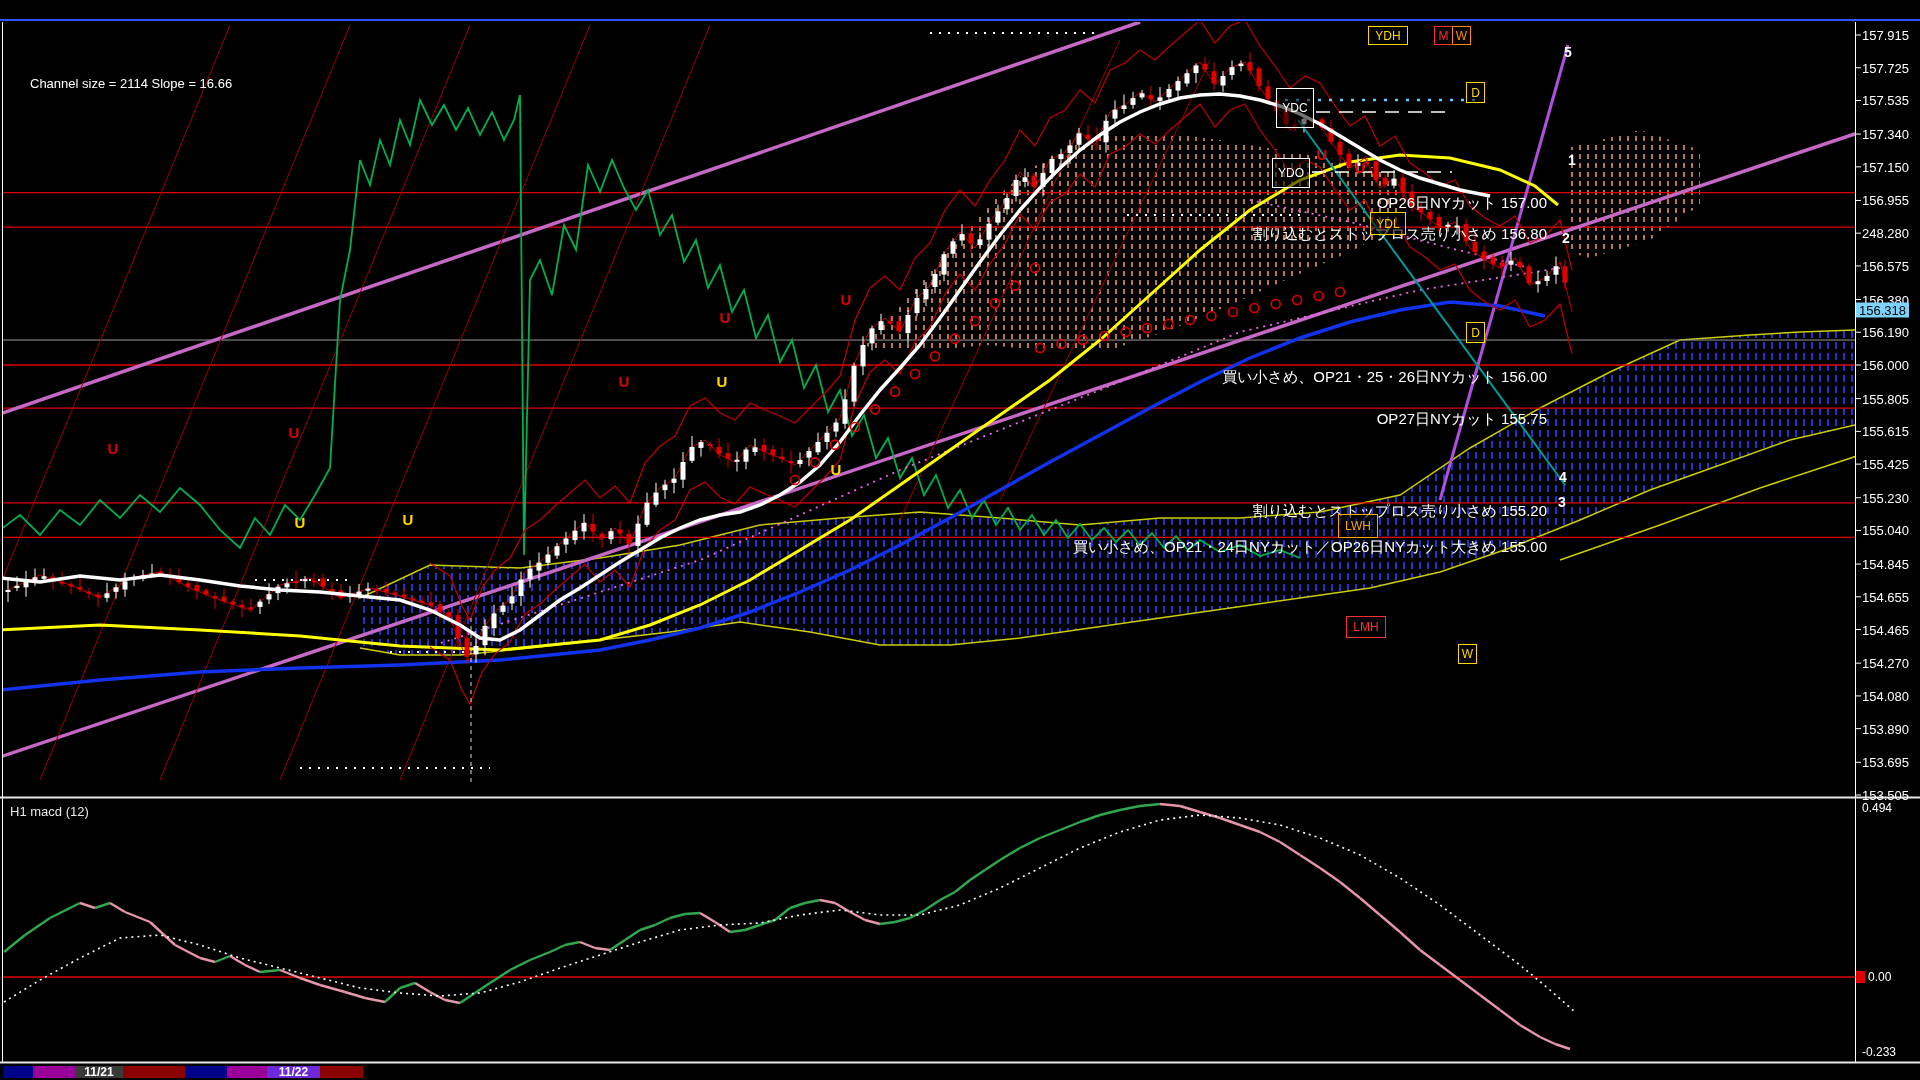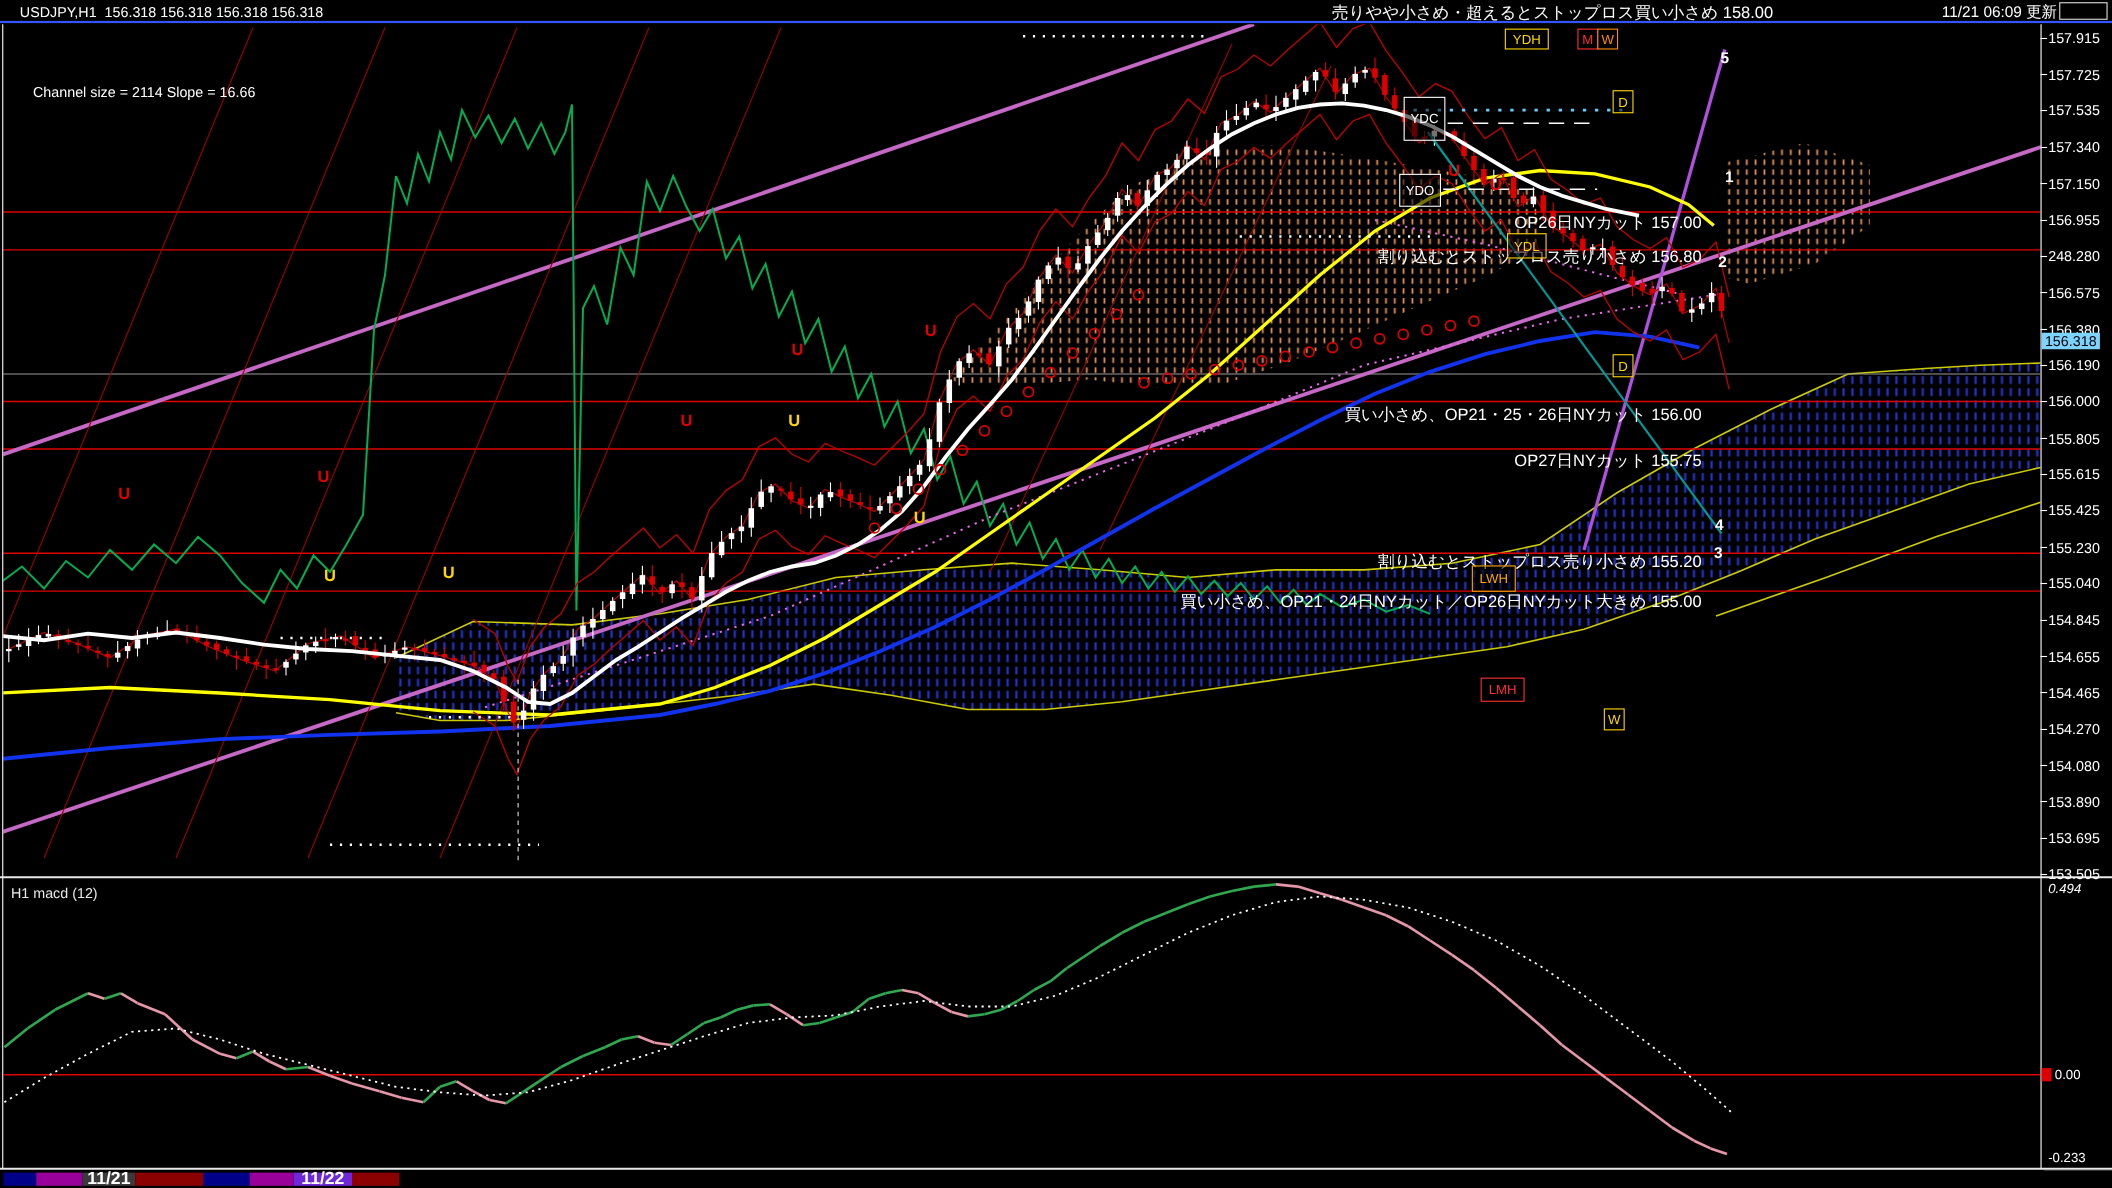--- a/index.html
+++ b/index.html
@@ -19,21 +19,21 @@
   .jp{position:absolute;font-size:15px;color:#fff;white-space:nowrap;transform:translate(-100%,-50%);}
   .tag{position:absolute;font-size:12px;line-height:1;display:flex;align-items:center;justify-content:center;background:rgba(0,0,0,.55);}
   .wnum{position:absolute;font-size:14px;color:#fff;font-weight:bold;transform:translate(-50%,-50%);}
   #macd-label{left:10px;top:804px;font-size:13px;color:#e8e8e8;}
   .mval{position:absolute;left:1862px;font-size:12px;color:#fff;transform:translateY(-50%);}
   #macd-extra{left:1858px;top:1064px;width:58px;height:13px;border:1px solid #ddd;font-size:12px;color:#fff;padding-left:2px;}
   #macd-btn{left:902px;top:1065px;width:66px;height:15px;background:#7e7e7e;color:#00dd00;
             font-size:12px;text-align:center;line-height:15px;}
   #timeline{left:0;top:1064px;width:1920px;height:16px;background:#000;}
   .tseg{position:absolute;top:2px;height:12px;}
-  .tlbl{position:absolute;top:0;width:100%;text-align:center;font-size:16px;font-weight:bold;color:#fff;line-height:12px;}
+  .tlbl{position:absolute;top:0;width:100%;text-align:center;font-size:12px;font-weight:bold;color:#fff;line-height:12px;}
 </style>
 </head>
 <body>
 
 <div id="app">
   <svg id="chart-svg" class="abs" width="1920" height="1080" style="left:0;top:0">
       <defs>
         <clipPath id="mainClip">
           <rect x="3" y="22" width="1852" height="774"></rect>
         </clipPath>
@@ -625,26 +625,20 @@
         <line x1="1460" y1="980" x2="1480" y2="995" stroke="#e596a8" stroke-width="2.4"></line>
         <line x1="1480" y1="995" x2="1500" y2="1010" stroke="#e596a8" stroke-width="2.4"></line>
         <line x1="1500" y1="1010" x2="1520" y2="1025" stroke="#e596a8" stroke-width="2.4"></line>
         <line x1="1520" y1="1025" x2="1540" y2="1037" stroke="#e596a8" stroke-width="2.4"></line>
         <line x1="1540" y1="1037" x2="1555" y2="1044" stroke="#e596a8" stroke-width="2.4"></line>
         <line x1="1555" y1="1044" x2="1570" y2="1049" stroke="#e596a8" stroke-width="2.4"></line>
         <polyline points="4,1002 40,980 80,958 120,938 160,935 200,945 240,958 280,968 320,978 360,988 400,993 440,996 480,993 520,982 560,968 600,955 640,942 680,930 720,925 760,923 800,915 840,910 880,915 920,915 960,905 1000,888 1040,868 1080,848 1120,832 1160,820 1200,815 1240,818 1280,825 1320,838 1360,855 1400,878 1440,905 1480,935 1520,965 1550,990 1575,1012" fill="none" stroke="#ffffff" stroke-width="1.6" stroke-dasharray="2,4"></polyline>
       </g>
     </svg>
 
-  <div id="topbar" class="abs">
-    <div id="symbol-info" class="abs">USDJPY,H1  156.318 156.318 156.318 156.318</div>
-    <div id="top-annotation" class="abs">売りやや小さめ・超えるとストップロス買い小さめ 158.00</div>
-    <div id="updated" class="abs">11/21 06:09 更新</div>
-    <div id="corner-box" class="abs"></div>
-  </div>
   <div id="blue-rule" class="abs"></div>
 
   <div id="channel-info" class="abs">Channel size = 2114 Slope = 16.66</div>
 
   <div id="axis-labels">
       <div class="axlbl" style="top: 35px;">157.915</div>
       <div class="axlbl" style="top: 67.7438px;">157.725</div>
       <div class="axlbl" style="top: 100.488px;">157.535</div>
       <div class="axlbl" style="top: 134.093px;">157.340</div>
       <div class="axlbl" style="top: 166.837px;">157.150</div>
@@ -692,21 +686,21 @@
     </div>
   <div id="nums">
       <div class="wnum" style="left: 1568px; top: 52px;">5</div>
       <div class="wnum" style="left: 1572px; top: 160px;">1</div>
       <div class="wnum" style="left: 1566px; top: 238px;">2</div>
       <div class="wnum" style="left: 1563px; top: 477px;">4</div>
       <div class="wnum" style="left: 1562px; top: 502px;">3</div>
     </div>
 
   <div id="macd-label" class="abs">H1  macd (12)</div>
-  <div id="macd-max" class="mval" style="top: 808px; font-style: italic;">0.494</div>
+  <div id="macd-max" class="mval" style="top: 808px;">0.494</div>
   <div id="macd-zero" class="mval" style="top: 977px; left: 1868px;">0.00</div>
   <div id="macd-min" class="mval" style="top: 1052px;">-0.233</div>
   <div id="macd-extra" class="abs">50000</div>
   <div id="macd-btn" class="abs">macd ON</div>
 
   <div id="timeline" class="abs">
       <div class="tseg" style="left: 3px; width: 30px; background: rgb(0, 0, 136);"></div>
       <div class="tseg" style="left: 33px; width: 42px; background: rgb(153, 0, 153);"></div>
       <div class="tseg" style="left: 75px; width: 48px; background: rgb(58, 58, 58);">
         <div class="tlbl">11/21</div>

